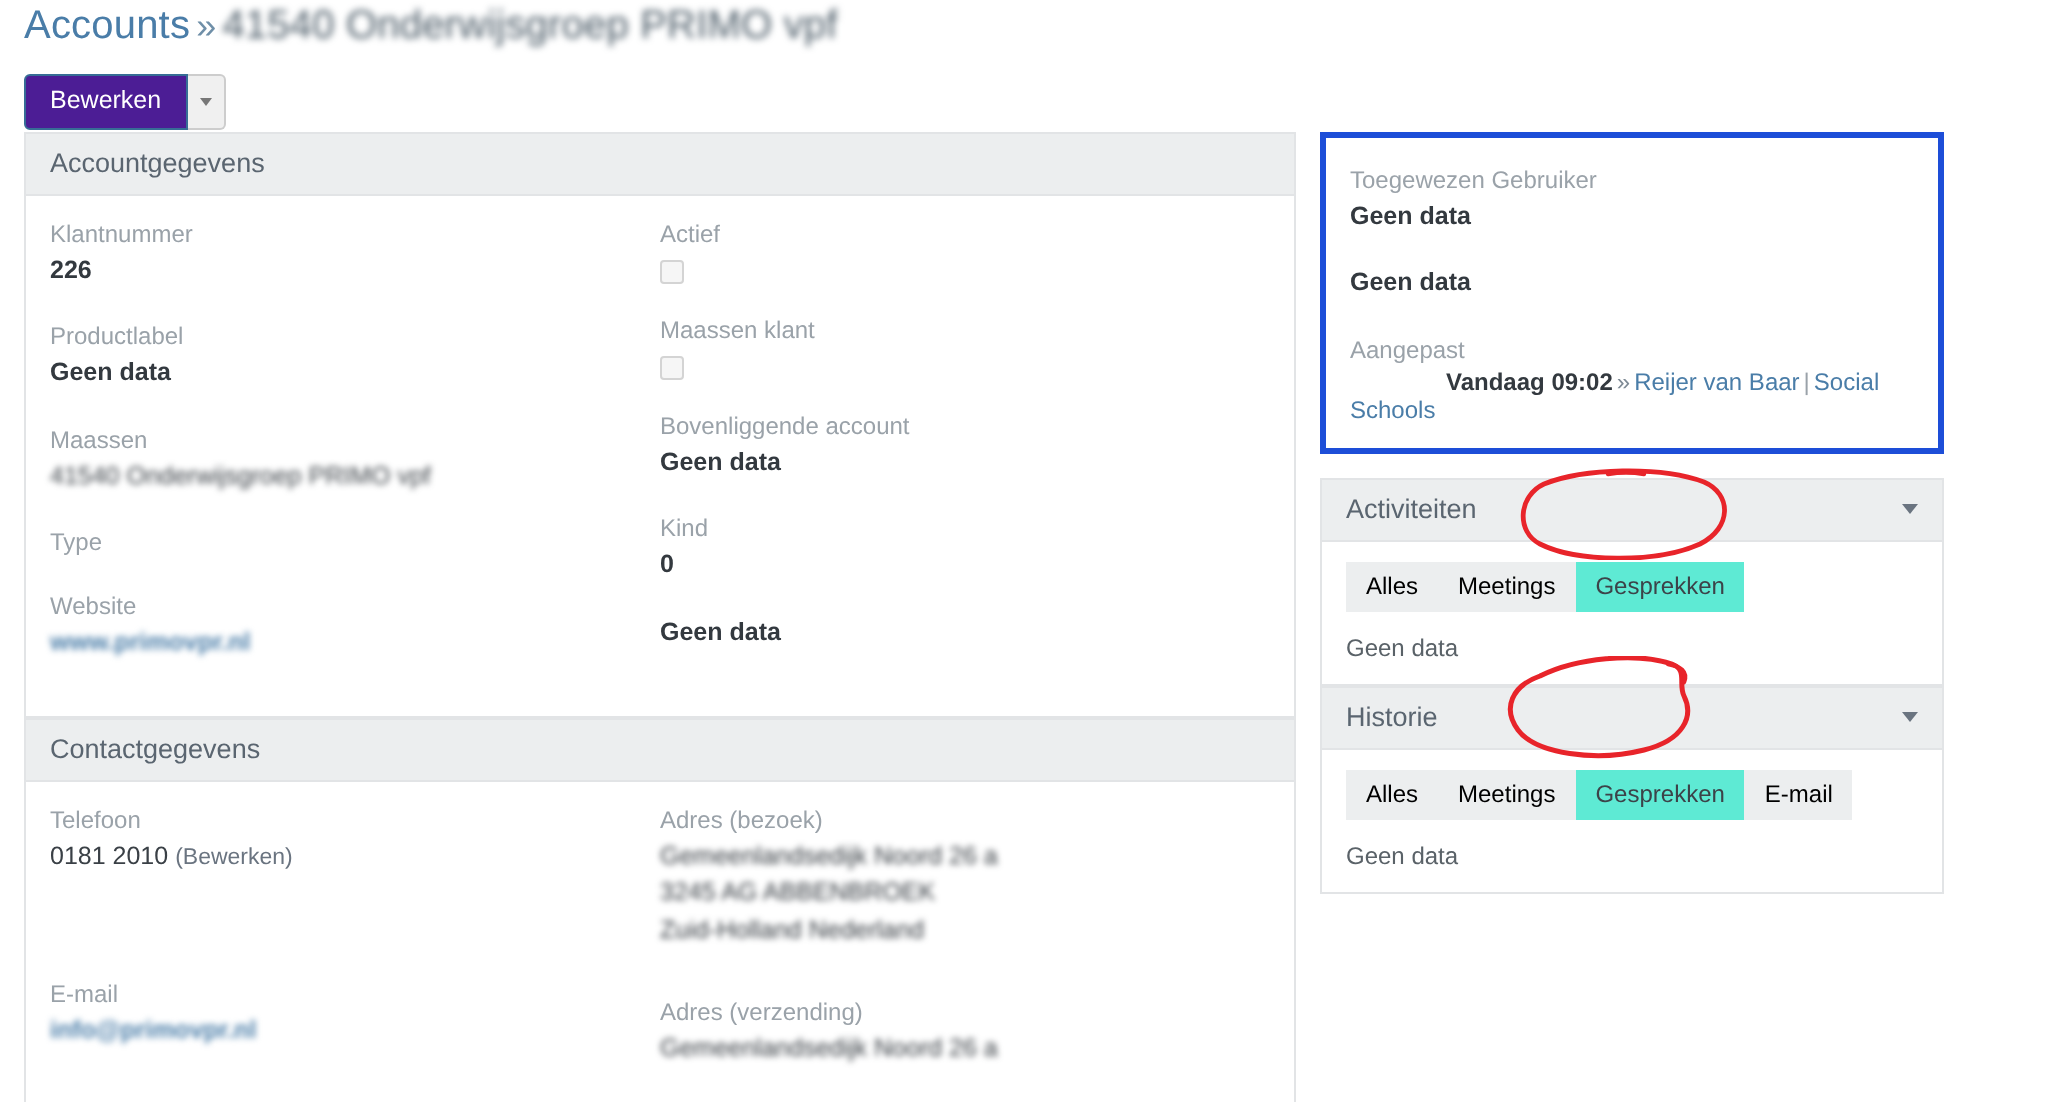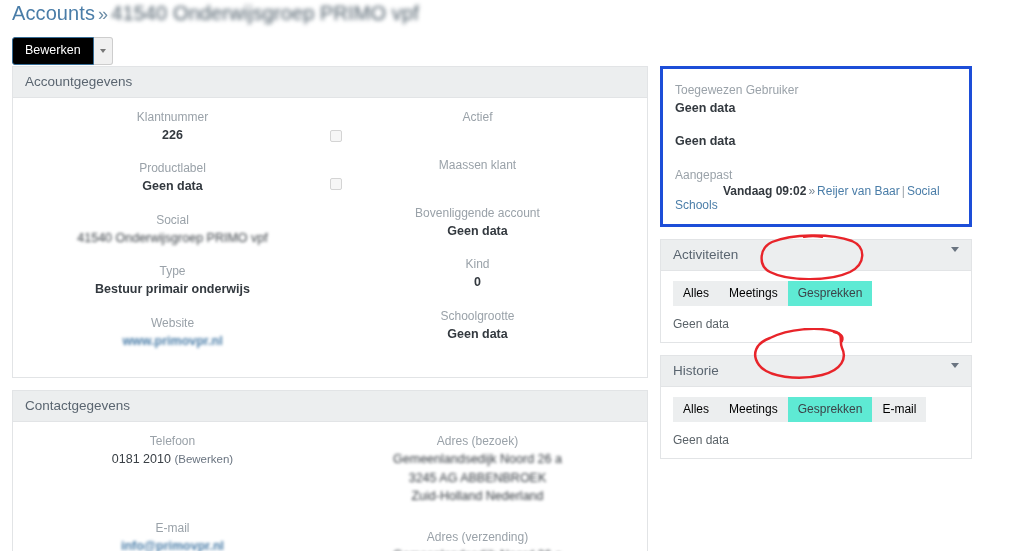--- a/index.html
+++ b/index.html
@@ -19,54 +19,54 @@
   }
   .crumb .sep { color:#6f8fa8; font-size:18px; padding:0 3px; }
   .crumb .blur {
     color:#4a5a66;
     filter: blur(1.9px);
     -webkit-filter: blur(1.9px);
   }
 
   .btn-group { position:absolute; left:12px; top:37px; display:flex; align-items:stretch; }
   .btn-primary {
-    background:#000000; color:#fff; border:1px solid #376d96;
+    background:#4c1d95; color:#fff; border:1px solid #376d96;
     font-size:12.5px; padding:6px 12px 7px; border-radius:3px 0 0 3px;
     line-height:1;
   }
   .btn-caret {
     background:#f0f0f0; border:1px solid #cdcdcd; border-left:none;
     width:19px; border-radius:0 3px 3px 0; position:relative;
   }
   .btn-caret .tri {
     position:absolute; left:50%; top:50%; transform:translate(-50%,-50%);
     width:0; height:0; border-left:3.5px solid transparent;
     border-right:3.5px solid transparent; border-top:4px solid #777;
   }
 
   
   .left-col { position:absolute; left:12px; top:66px; width:636px; }
   .right-col { position:absolute; left:660px; top:66px; width:312px; }
 
   
-  .panel { background:#fff; border:1px solid #e2e4e6; margin-bottom:12px; }
+  .panel { background:#fff; border:1px solid #e2e4e6; }
   .panel-head {
     background:#eceeef; border-bottom:1px solid #e2e4e6;
     padding:7px 12px 8px; font-size:13.5px; color:#5a6570; font-weight:400;
   }
-  .panel-head.with-caret { display:flex; justify-content:space-between; }
+  .panel-head.with-caret { display:flex; justify-content:space-between; align-items:center; }
   .caret-dn {
     width:0;height:0;border-left:4px solid transparent;border-right:4px solid transparent;
     border-top:5px solid #6a7480;
   }
   .panel-body { padding:10px 12px 12px; }
 
   
   .fgrid { display:flex; }
-  .fcol { width:50%; padding-right:10px;text-align:center; }
+  .fcol { width:50%; padding-right:10px; }
   .field { margin-bottom:14px; }
   .flabel { font-size:12px; color:#9aa2a9; line-height:1.5; font-weight:400; }
   .fval { font-size:12.5px; color:#33393f; line-height:1.55; font-weight:700; }
   .fval.plain { font-weight:400; color:#3a4046; }
   .fval.link { color:#4a7da8; }
   .fval.blurred { filter: blur(1.7px); -webkit-filter: blur(1.7px); }
   .fval.multiline { font-weight:400; }
   .fval.multiline div { line-height:1.5; }
   .cbox {
     width:12px;height:12px;background:#f6f6f6;border:1px solid #d4d4d4;
@@ -122,26 +122,25 @@
           <div class="fcol">
             <div class="field">
               <div class="flabel">Klantnummer</div>
               <div class="fval">226</div>
             </div>
             <div class="field">
               <div class="flabel">Productlabel</div>
               <div class="fval">Geen data</div>
             </div>
             <div class="field">
-              <div class="flabel">Social</div>
+              <div class="flabel">Maassen</div>
               <div class="fval plain blurred">41540   Onderwijsgroep PRIMO vpf</div>
             </div>
             <div class="field">
               <div class="flabel">Type</div>
-              <div class="fval">Bestuur primair onderwijs</div>
             </div>
             <div class="field">
               <div class="flabel">Website</div>
               <div class="fval link blurred">www.primovpr.nl</div>
             </div>
           </div>
           <div class="fcol">
             <div class="field">
               <div class="flabel">Actief</div>
               <span class="cbox"></span>
@@ -152,21 +151,20 @@
             </div>
             <div class="field">
               <div class="flabel">Bovenliggende account</div>
               <div class="fval">Geen data</div>
             </div>
             <div class="field">
               <div class="flabel">Kind</div>
               <div class="fval">0</div>
             </div>
             <div class="field">
-              <div class="flabel">Schoolgrootte</div>
               <div class="fval">Geen data</div>
             </div>
           </div>
         </div>
       </div>
     </div>
 
     <div class="panel">
       <div class="panel-head">Contactgegevens</div>
       <div class="panel-body">

